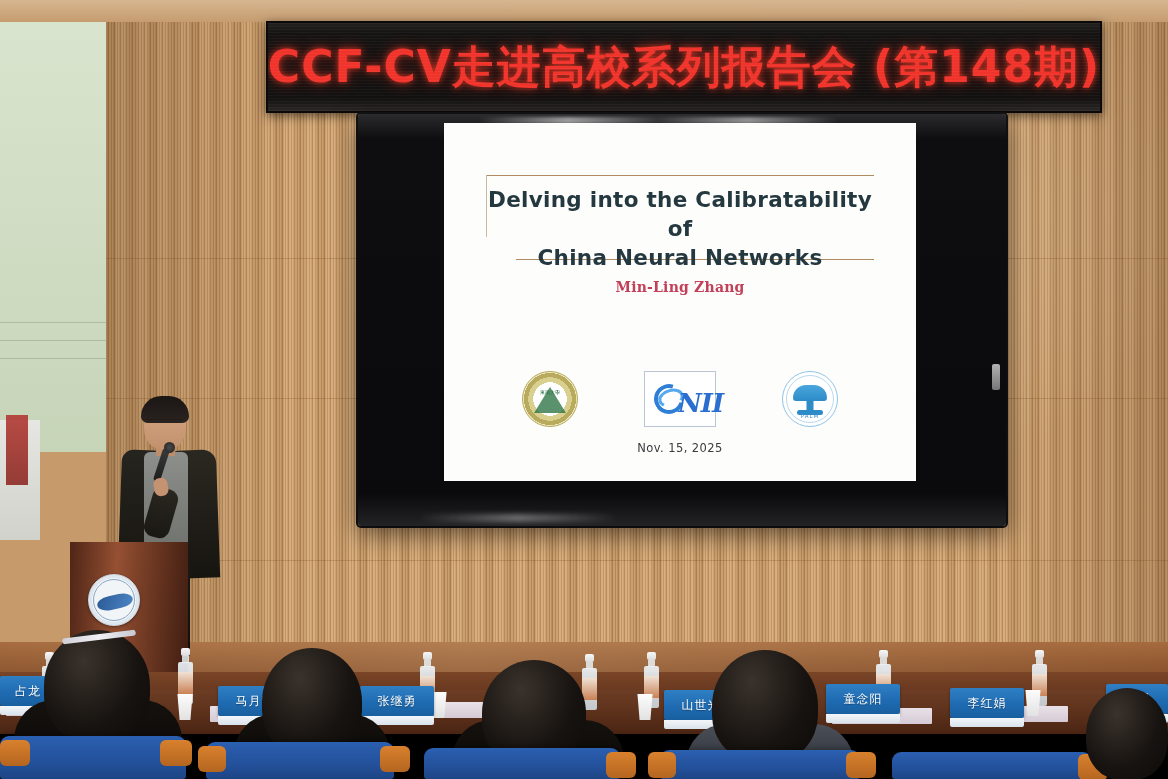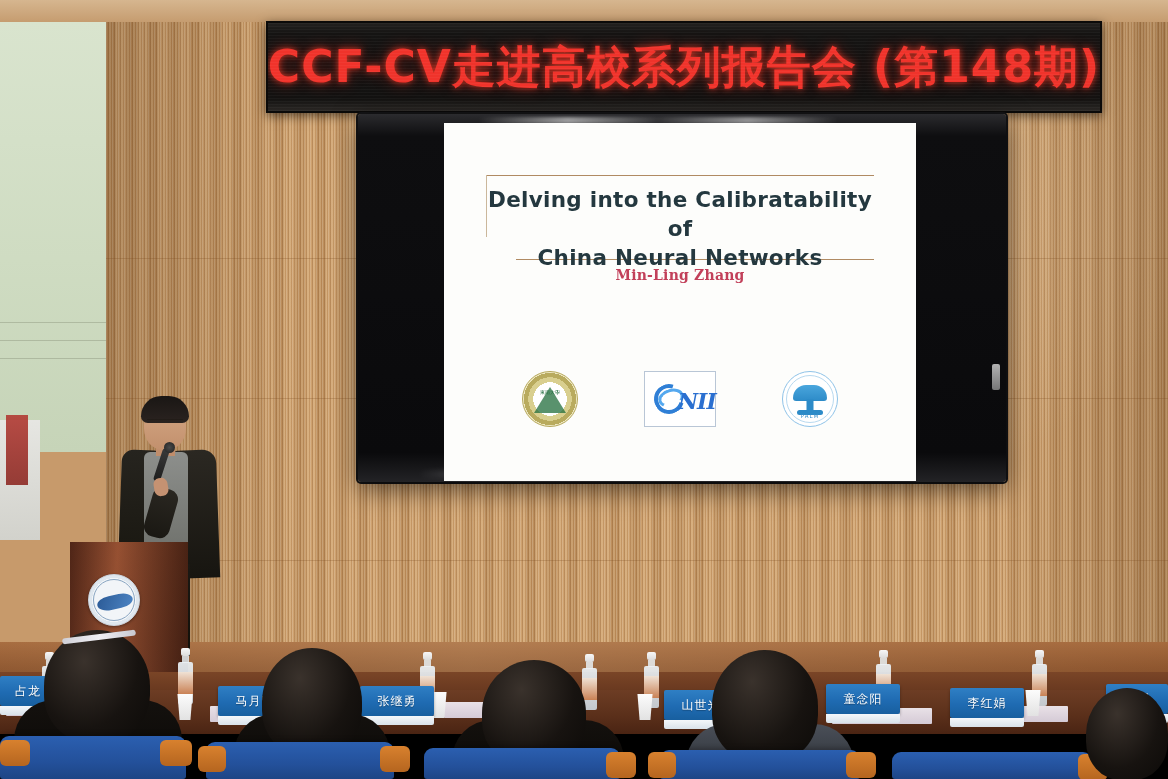--- a/index.html
+++ b/index.html
@@ -88,21 +88,21 @@
     font-family:"DejaVu Sans","Liberation Sans",sans-serif;
     font-weight:700;
     font-size:44px;
     letter-spacing:1px;
     white-space:nowrap;
     text-shadow:0 0 6px rgba(255,60,40,.75), 0 0 16px rgba(220,30,20,.45);
   }
 
   
   .tv{
-    position:absolute; left:358px; top:114px; width:648px; height:368px;
+    position:absolute; left:358px; top:114px; width:648px; height:412px;
     background:linear-gradient(180deg,#2b2b2e 0%,#0e0e10 6%,#0a0a0c 92%,#232326 100%);
     border-radius:3px;
     box-shadow:0 8px 26px rgba(0,0,0,.55), 0 0 0 2px #141416;
   }
   .tv-glare{
     position:absolute; left:120px; top:3px; width:360px; height:7px;
     background:linear-gradient(90deg,rgba(255,255,255,0),rgba(255,255,255,.55),rgba(255,255,255,.08),rgba(255,255,255,.5),rgba(255,255,255,0));
     filter:blur(1.5px);
   }
   .tv-glare-b{
@@ -140,21 +140,21 @@
     text-align:center;
     font-family:"DejaVu Sans","Liberation Sans",sans-serif;
     font-weight:700;
     font-size:21.5px;
     line-height:29px;
     color:#24383f;
     letter-spacing:.3px;
   }
 
   .author{
-    position:absolute; left:0; top:144px; width:472px;
+    position:absolute; left:0; top:156px; width:472px;
     text-align:center;
     font-family:"DejaVu Serif","Liberation Serif",serif;
     font-weight:700;
     font-size:14px;
     color:#c2405a;
     letter-spacing:.2px;
   }
   .affil{
     position:absolute; left:0; top:170px; width:472px;
     text-align:center;
@@ -198,21 +198,21 @@
   }
   .cnii-globe2{
     position:absolute; left:13px; top:17px; width:26px; height:18px;
     border-radius:50%;
     border:3px solid #54a8ef; border-bottom-color:transparent;
     transform:rotate(-16deg);
   }
   .cnii-txt{
     position:absolute; left:33px; top:16px;
     font-family:"DejaVu Serif","Liberation Serif",serif;
-    font-style:italic; font-weight:700; font-size:22px; color:#2a6fd0;
+    font-style:italic; font-weight:700; font-size:26px; color:#2a6fd0;
     letter-spacing:-1px;
   }
 
   
   .logo-palm{ width:56px; height:56px; border-radius:50%;
     background:#ffffff; border:1.5px solid #8fc3e8; position:relative; }
   .logo-palm::before{
     content:""; position:absolute; left:3px; top:3px; right:3px; bottom:3px;
     border-radius:50%; border:1px solid #b8d9ef;
   }
@@ -496,20 +496,21 @@
           </div>
 
           <div class="logo logo-palm">
             <div class="palm-crown"></div>
             <div class="palm-trunk"></div>
             <div class="palm-base"></div>
             <div class="palm-txt">PALM</div>
           </div>
         </div>
 
+        <div class="slide-date">Nov. 15, 2025</div>
       </div>
     </div>
   </div>
 
   <div class="stage-floor"></div>
   <div class="floor-sheen"></div>
 
   <div class="speaker">
     <div class="sp-jacket-l"></div>
     <div class="sp-jacket-r"></div>

